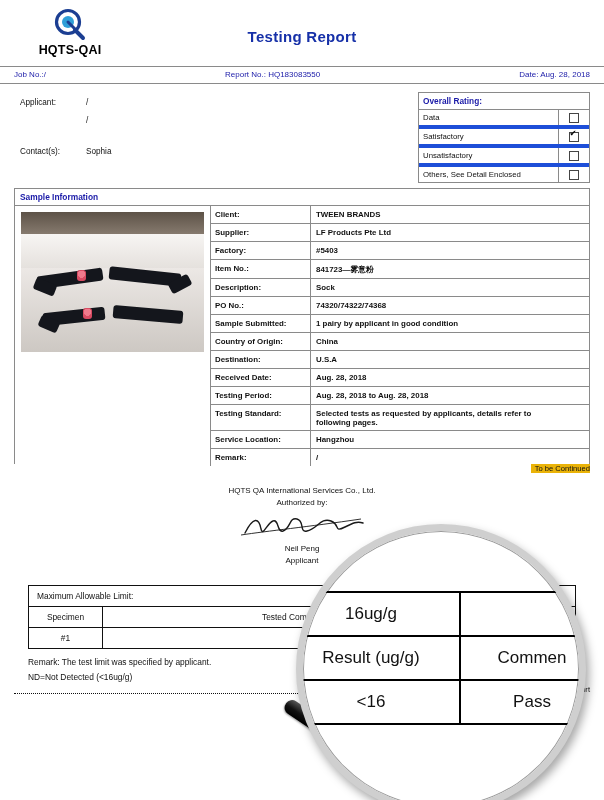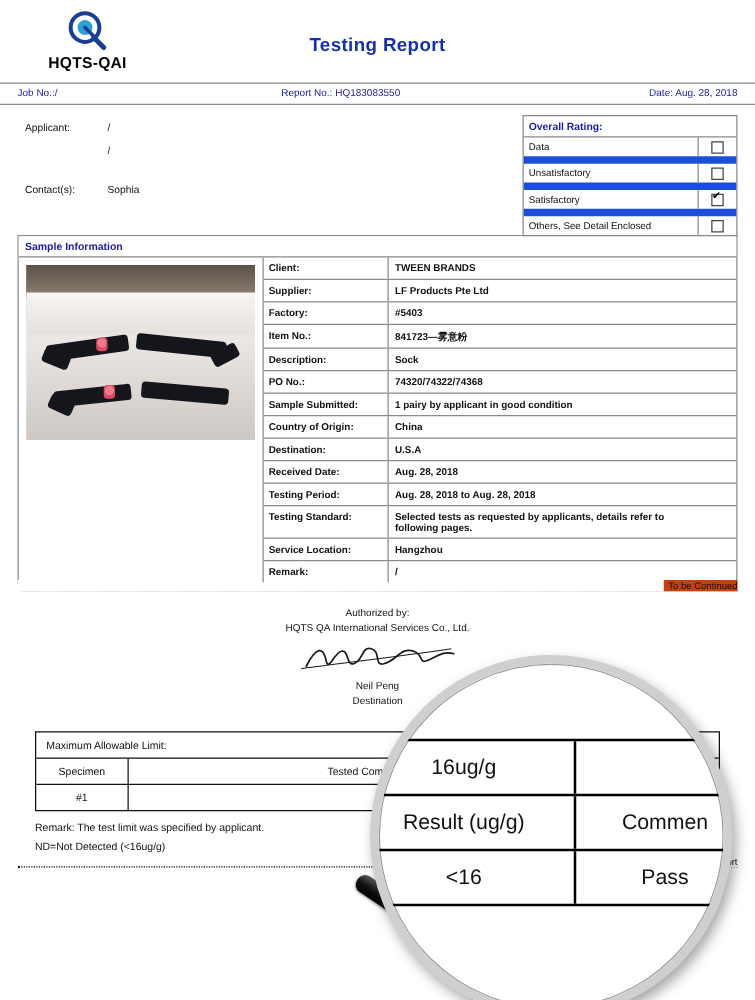--- a/index.html
+++ b/index.html
@@ -109,21 +109,21 @@
   }
   .rating-head {
     font-size: 8.3px;
     font-weight: bold;
     color: #1a1aa8;
     padding: 3px 4px;
     border-bottom: 1px solid #8a8a8a;
   }
   .rating-row {
     display: flex;
-    border-bottom: 6px solid #1d4ed8;
+    border-bottom: 4px solid #1d4ed8;
     height: 15px;
     align-items: center;
   }
   .rating-row:last-child { border-bottom: none; gap: 28px; }
   .rating-row .rtext {
     flex: 1;
     padding-left: 4px;
     font-size: 7.8px;
   }
   .rating-row .rbox {
@@ -249,21 +249,21 @@
     border-top: 1px dotted #111;
     height: 0;
   }
   .continued {
     text-align: right;
     margin: -9px 14px 0 14px;
     font-size: 7.6px;
     background: #fff;
     display: block;
   }
-  .continued span { background:#c2410c; padding-left:4px; }
+  .continued span { background:#eab308; padding-left:4px; }
 
   
   .authorized {
     margin-top: 12px;
     text-align: center;
     font-size: 8px;
     line-height: 12px;
   }
   .sig {
     height: 34px;
@@ -426,29 +426,29 @@
 
     <div class="rating">
       <div class="rating-head">Overall Rating:</div>
       <div class="rating-row">
         <div class="rtext">Data</div>
         <div class="rbox">
             <span class="chk"></span>
           </div>
       </div>
       <div class="rating-row">
+        <div class="rtext">Satisfactory</div>
+        <div class="rbox">
+            <span class="chk checked"></span>
+          </div>
+      </div>
+      <div class="rating-row">
         <div class="rtext">Unsatisfactory</div>
         <div class="rbox">
             <span class="chk"></span>
-          </div>
-      </div>
-      <div class="rating-row">
-        <div class="rtext">Satisfactory</div>
-        <div class="rbox">
-            <span class="chk checked"></span>
           </div>
       </div>
       <div class="rating-row">
         <div class="rtext">Others, See Detail Enclosed</div>
         <div class="rbox">
             <span class="chk"></span>
           </div>
       </div>
     </div>
   </div>
@@ -533,30 +533,30 @@
           <div class="info-val">/</div>
         </div>
       </div>
     </div>
   </div>
 
   <div class="dotted"></div>
   <div class="continued"><span>To be Continued</span></div>
 
   <div class="authorized">
+    <div>HQTS QA International Services Co., Ltd.</div>
     <div>Authorized by:</div>
-    <div>HQTS QA International Services Co., Ltd.</div>
     <div class="sig">
       <svg width="130" height="30" viewBox="0 0 130 30">
         <path d="M8 22 C16 6, 22 6, 24 18 C26 26, 30 12, 36 10 C42 8, 40 22, 46 20 C54 17, 52 6, 60 8 C68 10, 62 22, 70 20 C80 18, 84 6, 94 10 C104 14, 96 22, 108 16 C116 12, 120 10, 126 12" fill="none" stroke="#1a1a1a" stroke-width="1.4" stroke-linecap="round"></path>
         <path d="M4 24 C30 20, 70 16, 124 8" fill="none" stroke="#1a1a1a" stroke-width="0.9"></path>
       </svg>
     </div>
     <div class="auth-name">Neil Peng</div>
-    <div class="auth-role">Destination</div>
+    <div class="auth-role">Applicant</div>
   </div>
 
   <div class="results">
     <div class="r-head">Maximum Allowable Limit:</div>
     <div class="r-row">
       <div class="c-spec">Specimen</div>
       <div class="c-desc" style="border-right:none;">Tested Component Description (Location)</div>
     </div>
     <div class="r-row">
       <div class="c-spec">#1</div>

